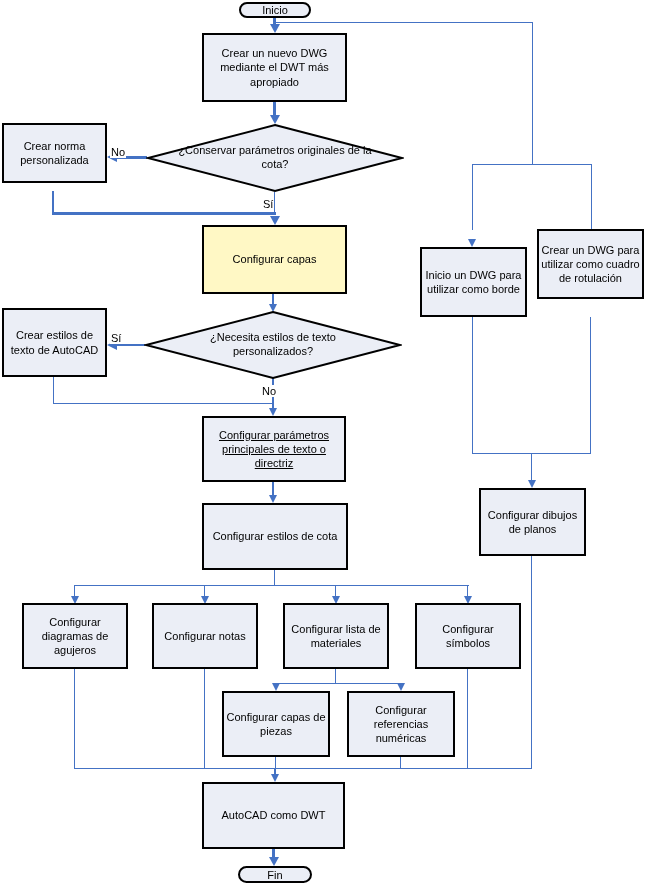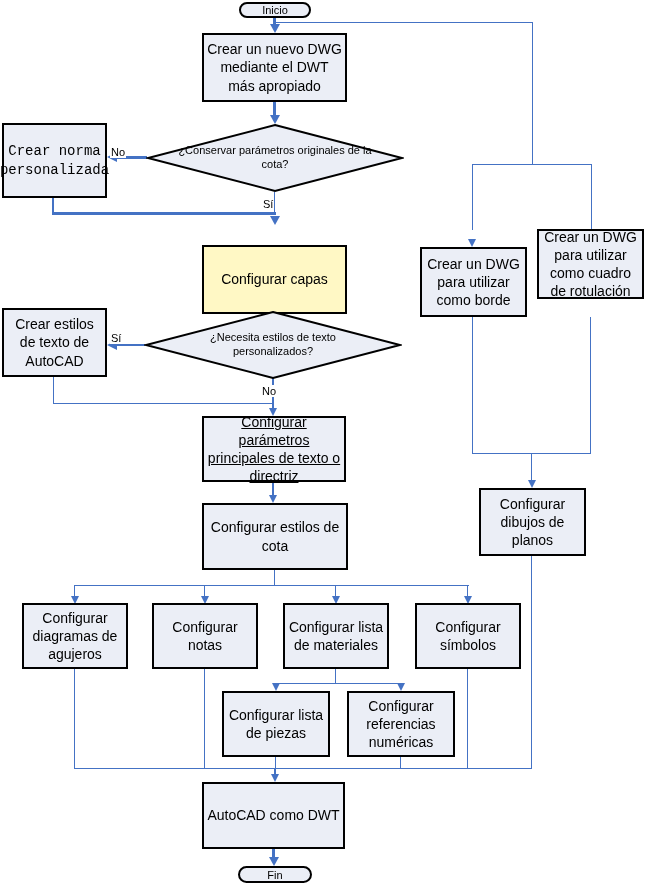--- a/index.html
+++ b/index.html
@@ -5,21 +5,21 @@
   :root{
     --line:#4472C4; --node-fill:#EBEEF6; --highlight-fill:#FFF8C5;
     --border:#000000; --background:#FFFFFF;
   }
   html,body{margin:0;padding:0;}
   body{background:#fff;font-family:"Liberation Sans",sans-serif;}
   #canvas{position:relative;width:646px;height:886px;background:var(--background);overflow:hidden;}
 
   .box{position:absolute;background:var(--node-fill);border:2px solid var(--border);
        display:flex;align-items:center;justify-content:center;text-align:center;
-       font-size:14px;line-height:1.3;color:#000;padding:2px;box-sizing:border-box;}
+       font-size:11px;line-height:1.3;color:#000;padding:2px;box-sizing:border-box;}
   .box.hl{background:var(--highlight-fill);}
   .capsule{position:absolute;background:var(--node-fill);border:2px solid var(--border);
        border-radius:10px;display:flex;align-items:center;justify-content:center;
        font-size:11px;color:#000;box-sizing:border-box;}
   .diamond{position:absolute;}
   .diamond svg{position:absolute;left:0;top:0;}
   .diamond .dlabel{position:absolute;left:0;top:0;right:0;bottom:0;display:flex;
        align-items:center;justify-content:center;text-align:center;font-size:11px;
        line-height:1.25;color:#000;padding:0 28px;}
 
@@ -119,41 +119,41 @@
     <span>Crear un nuevo DWG mediante el DWT más apropiado</span>
   </div>
 
   <div class="diamond" style="left:146px;top:123px;width:258px;height:70px;">
     <svg width="258" height="70" viewBox="0 0 258 70">
       <polygon points="129,2 256,35 129,68 2,35" fill="var(--node-fill)" stroke="var(--border)" stroke-width="2"></polygon>
     </svg>
     <div class="dlabel">¿Conservar parámetros originales de la cota?</div>
   </div>
 
-  <div class="box" style="left:2px;top:123px;width:105px;height:75px;font-family:Liberation Mono, monospace;">
+  <div class="box" style="left:2px;top:123px;width:105px;height:60px;">
     <span>Crear norma personalizada</span>
   </div>
 
-  <div class="box hl" style="left:202px;top:225px;width:145px;height:69px;margin-top:20px;">
+  <div class="box hl" style="left:202px;top:225px;width:145px;height:69px;">
     <span>Configurar capas</span>
   </div>
 
   <div class="diamond" style="left:144px;top:311px;width:258px;height:68px;">
     <svg width="258" height="68" viewBox="0 0 258 68">
       <polygon points="129,1 256,34 129,67 2,34" fill="var(--node-fill)" stroke="var(--border)" stroke-width="2"></polygon>
     </svg>
     <div class="dlabel">¿Necesita estilos de texto personalizados?</div>
   </div>
 
   <div class="box" style="left:2px;top:308px;width:105px;height:69px;">
     <span>Crear estilos de texto de AutoCAD</span>
   </div>
 
   <div class="box" style="left:420px;top:247px;width:107px;height:70px;">
-    <span>Crear un DWG para utilizar como borde</span>
+    <span>Inicio un DWG para utilizar como borde</span>
   </div>
 
   <div class="box" style="left:537px;top:229px;width:107px;height:70px;">
     <span>Crear un DWG para utilizar como cuadro de rotulación</span>
   </div>
 
   <div class="box" style="left:202px;top:416px;width:144px;height:66px;text-decoration:underline;">
     <span>Configurar parámetros principales de texto o directriz</span>
   </div>
 
@@ -175,21 +175,21 @@
 
   <div class="box" style="left:283px;top:603px;width:106px;height:66px;">
     <span>Configurar lista de materiales</span>
   </div>
 
   <div class="box" style="left:415px;top:603px;width:106px;height:66px;">
     <span>Configurar símbolos</span>
   </div>
 
   <div class="box" style="left:222px;top:691px;width:108px;height:66px;">
-    <span>Configurar lista de piezas</span>
+    <span>Configurar capas de piezas</span>
   </div>
 
   <div class="box" style="left:347px;top:691px;width:108px;height:66px;">
     <span>Configurar referencias numéricas</span>
   </div>
 
   <div class="box" style="left:202px;top:782px;width:143px;height:67px;">
     <span>AutoCAD como DWT</span>
   </div>
 

